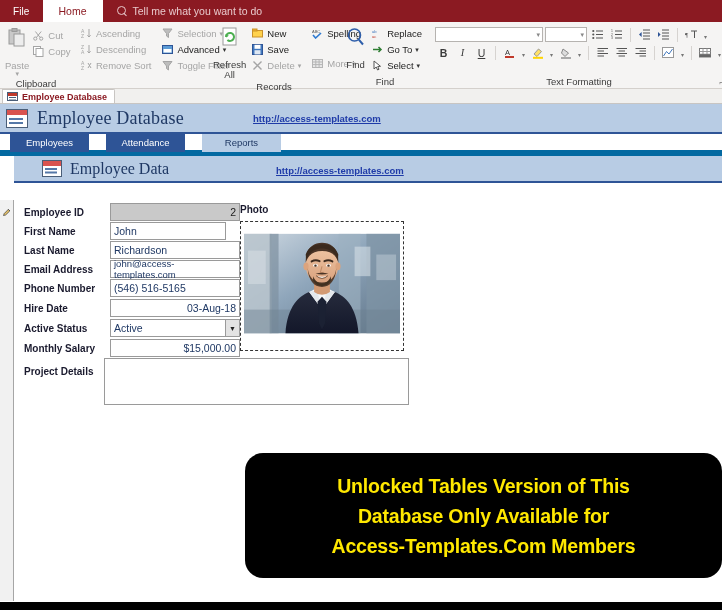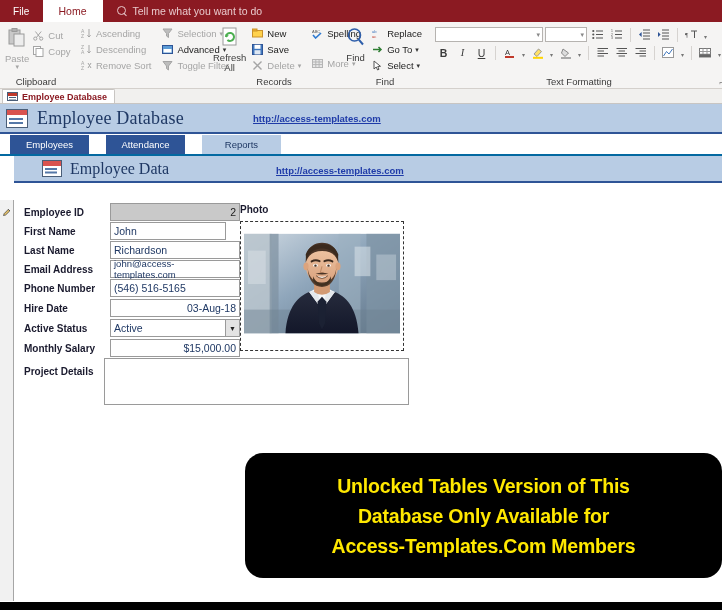--- a/index.html
+++ b/index.html
@@ -49,21 +49,21 @@
   .rgroup-title {
     text-align: center; font-size: 9.5px; color: #3b3b3b; height: 13px; line-height: 13px;
   }
   .rsep { width: 1px; background: #dedbd8; margin: 3px 0 14px 0; align-self: stretch; }
 
   .bigbtn {
     display: flex; flex-direction: column; align-items: center; justify-content: flex-start;
     width: 44px; padding-top: 2px; font-size: 9.5px; color: #a5a5a5;
   }
   .bigbtn.enabled { color: #3b3b3b; }
-  .bigbtn .lbl { margin-top: 6px; text-align: center; line-height: 10px; }
+  .bigbtn .lbl { margin-top: 13px; text-align: center; line-height: 10px; }
   .caretdn { font-size: 7px; line-height: 6px; }
 
   .smallcol { display: flex; flex-direction: column; gap: 1px; padding-top: 1px; text-align: right; }
   .smallbtn {
     display: flex; align-items: center; gap: 3px; font-size: 9.5px; color: #a5a5a5;
     height: 15px; padding: 0 3px; white-space: nowrap;
   }
   .smallbtn.enabled { color: #222; }
   .ico { width: 13px; height: 13px; display:inline-flex; align-items:center; justify-content:center; flex:0 0 13px;}
   .ico svg { display: block; }
@@ -131,21 +131,21 @@
     font-family: "Liberation Serif", serif; font-size: 18px; color: #1f3864; letter-spacing: .2px;
   }
   .formhead-link {
     position: absolute; font-size: 9.5px; font-weight: bold; color: #1f3ba8;
     text-decoration: underline;
   }
 
   
   .navbar {
     height: 22px; background: #fff; display: flex; align-items: center;
-    padding-left: 10px; gap: 17px; border-bottom: 2px solid #0369a1;
+    padding-left: 10px; gap: 17px; border-bottom: 6px solid #0369a1;
   }
   .navbtn {
     height: 19px; min-width: 79px; display: flex; align-items: center; justify-content: center;
     font-size: 9.5px; color: #fff; background: #2e5496; padding: 0 9px;
   }
   .navbtn.inactive { background: #b8cce4; color: #1f3864; }
 
   
   .subhead {
     height: 27px; background: #b8cce4; border-bottom: 2px solid #2e5496;

